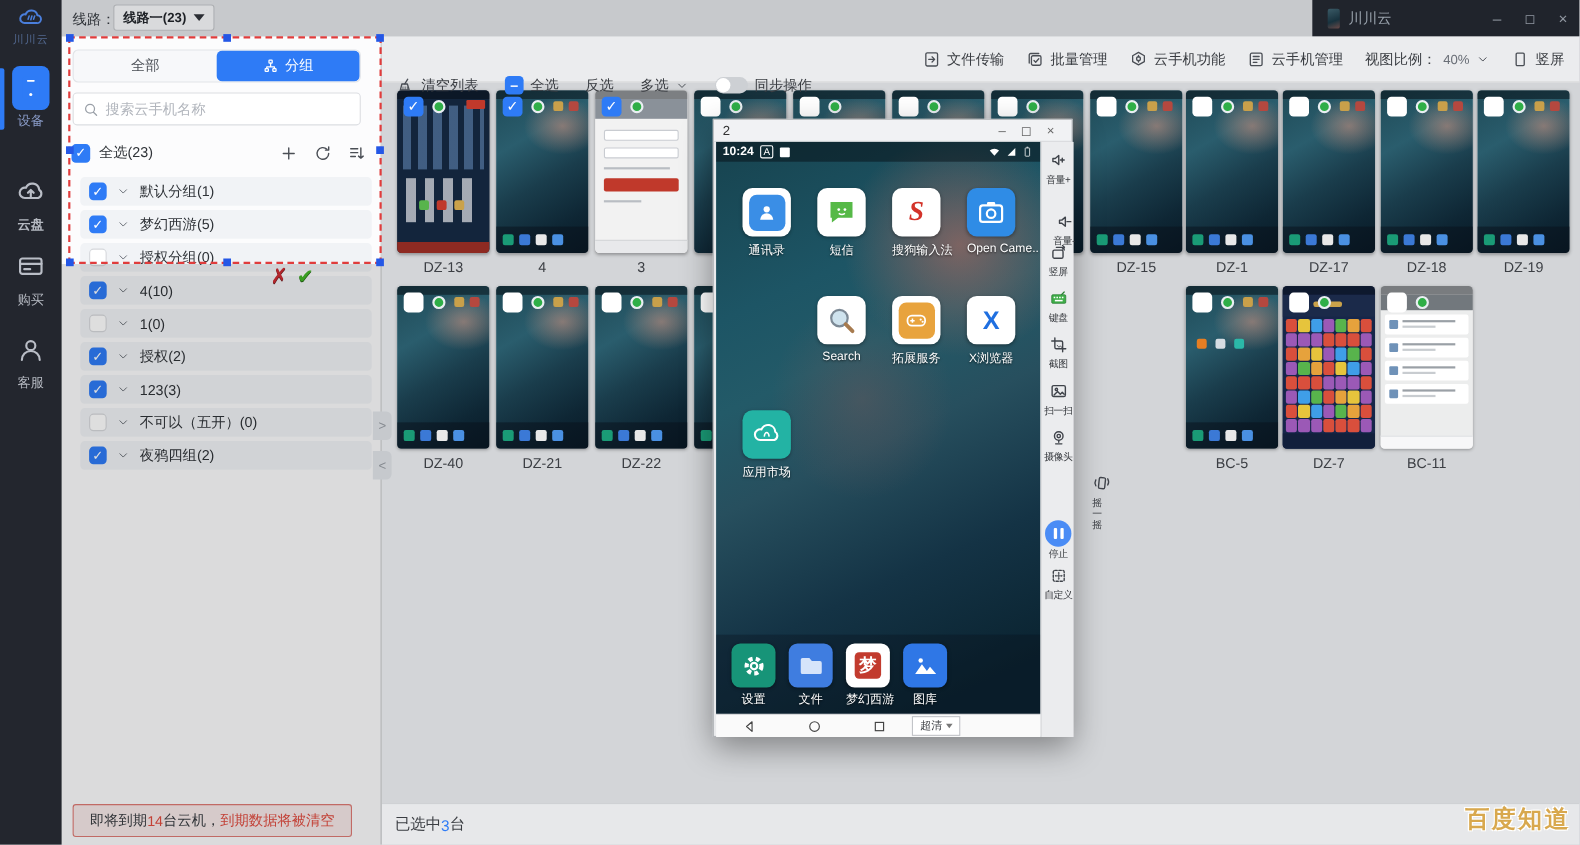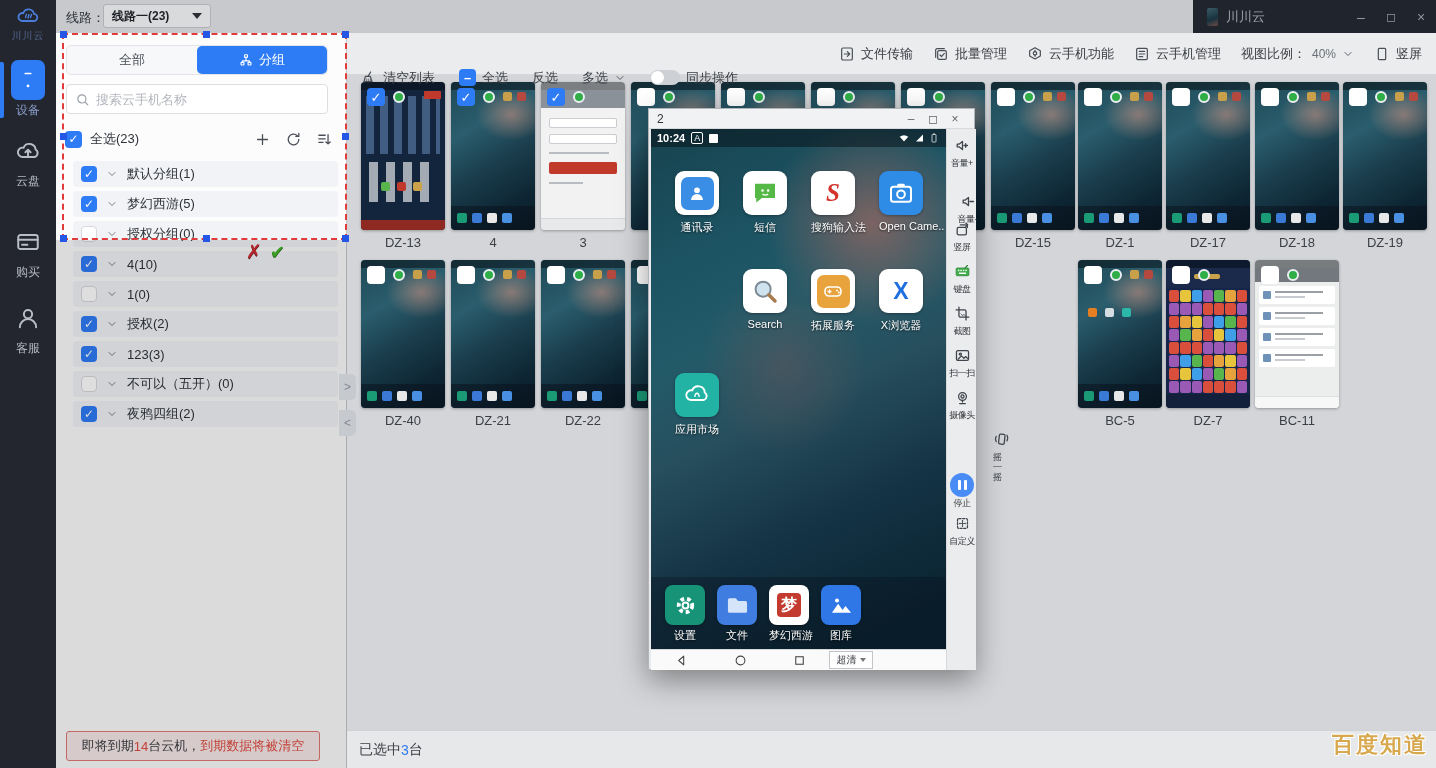--- a/index.html
+++ b/index.html
@@ -18,21 +18,21 @@
   .side-item .ic { width:26px; height:26px; color:#b9bdc6; }
   .side-item .lbl { display:block; font-size:12px; color:#b4b8c0; margin-top:2px; }
   .side-item.active .tile { background:#2e7bf6; }
   .side-item.active .ic { color:#fff; }
   .side-item.active .lbl { color:#8a9cc9; }
   .side-item.active::before { content:""; position:absolute; left:0; top:2px; width:4px; height:56px; background:#2e7bf6; border-radius:0 2px 2px 0; }
 
   
   #titlebar { position:absolute; left:56px; top:0; width:1137px; height:33px; background:#c7c9cc; z-index:5; }
   #line-label { position:absolute; left:10px; top:9px; font-size:13px; color:#2f3338; }
-  #line-select { position:absolute; left:47px; top:4px; width:108px; height:24px; background:#d9dadc; border:1px solid #aeb0b3; border-radius:3px; display:flex; align-items:center; padding:0 8px; cursor:pointer; }
+  #line-select { position:absolute; left:47px; top:4px; width:92px; height:24px; background:#d9dadc; border:1px solid #aeb0b3; border-radius:3px; display:flex; align-items:center; padding:0 8px; cursor:pointer; }
   #line-select .val { font-weight:bold; font-size:12px; color:#1d2025; flex:1; }
   #line-select .arr { width:0; height:0; border-left:5px solid transparent; border-right:5px solid transparent; border-top:6px solid #2a2d33; }
   #titlebar-dark { position:absolute; left:1193px; top:0; width:243px; height:33px; background:#20242c; z-index:5; display:flex; align-items:center; }
   #titlebar-dark .mini-thumb { width:11px; height:18px; margin-left:14px; border-radius:2px; background:linear-gradient(160deg,#3a5a66,#18323e 60%,#6a4a48); }
   #titlebar-dark .app-title { color:#9aa3ad; font-size:13px; margin-left:8px; flex:1; }
   .win-btn { width:30px; text-align:center; color:#9097a1; font-size:14px; cursor:pointer; }
   .win-btn.max { font-size:12px; }
 
   
   #panel { position:absolute; left:56px; top:33px; width:291px; height:735px; background:#fcfcfd; border-right:1px solid #c4c6c9; z-index:4; }
@@ -188,21 +188,21 @@
           <span class="ic">
             <svg viewBox="0 0 24 24">
               <rect x="5" y="2.5" width="14" height="19" rx="2.5" fill="#2e7bf6"></rect>
               <path d="M9.5 6h5" stroke="#fff" stroke-width="1.6" stroke-linecap="round"></path>
               <circle cx="12" cy="17.5" r="1.3" fill="#fff"></circle>
             </svg>
           </span>
         </div>
         <span class="lbl">设备</span>
       </div>
-      <div class="side-item" style="top: 131px;">
+      <div class="side-item" style="top: 154px; font-weight: bold;">
         <div class="tile">
           <span class="ic">
             <svg viewBox="0 0 24 24" fill="none" stroke="currentColor" stroke-width="1.8" stroke-linecap="round" stroke-linejoin="round">
               <path d="M7 17.5a4.3 4.3 0 1 1 .9-8.5A5.8 5.8 0 0 1 19 10.6a3.8 3.8 0 0 1-.8 6.9H7z"></path>
               <path d="M12 16.5V11M9.6 13.2 12 10.8l2.4 2.4"></path>
             </svg>
           </span>
         </div>
         <span class="lbl">云盘</span>
       </div>

